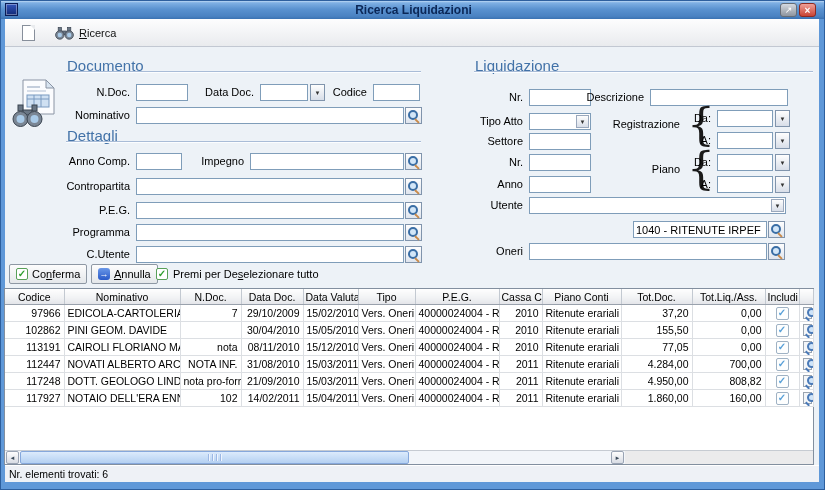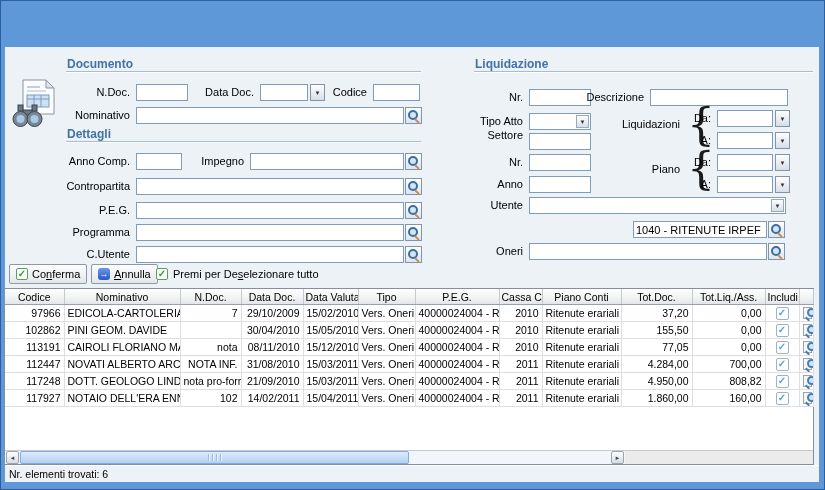--- a/index.html
+++ b/index.html
@@ -17,21 +17,21 @@
   
   .toolbar{position:absolute;left:4px;top:18px;width:814px;height:28px;background:linear-gradient(#fdfdfe,#e9ebee);
     border-bottom:1px solid #c2c8d2;box-sizing:border-box;}
   .toolnew{position:absolute;left:12px;top:4px;width:22px;height:20px;display:flex;align-items:center;justify-content:center;}
   .pageicon{display:inline-block;width:11px;height:14px;background:#fff;border:1px solid #878f9b;position:relative;}
   .pageicon::after{content:"";position:absolute;right:-1px;top:-1px;border-style:solid;border-width:0 5px 5px 0;
     border-color:transparent #e9ebee transparent transparent;}
   .toolsearch{position:absolute;left:46px;top:4px;height:20px;display:flex;align-items:center;gap:5px;padding:0 4px;font-size:11px;color:#111;}
   
   .inner{position:absolute;left:4px;top:46px;width:814px;height:435px;background:#edf2f7;}
-  .gtitle{position:absolute;font-size:12px;font-weight:bold;color:#4272a8;white-space:nowrap;}
+  .gtitle{position:absolute;font-size:15px;font-weight:normal;color:#4272a8;white-space:nowrap;}
   .gline{position:absolute;height:1px;background:#a9bcd7;box-shadow:0 1px 0 #fbfdff;}
   .lab{position:absolute;font-size:11px;color:#000;white-space:nowrap;}
   .tb{position:absolute;height:17px;border:1px solid #7f9db9;background:#fff;box-sizing:border-box;
     font-family:"Liberation Sans",sans-serif;font-size:11px;padding:1px 2px;margin:0;}
   .sbtn{position:absolute;width:17px;height:17px;border:1px solid #8094ac;background:linear-gradient(#fefefe,#dfe5ee);
     box-sizing:border-box;display:flex;align-items:center;justify-content:center;}
   .magicon{display:inline-block;width:12px;height:12px;position:relative;}
   .magicon::before{content:"";position:absolute;left:0;top:0;width:6px;height:6px;border:2px solid #3a6ea5;border-radius:50%;background:#d2e6f8;}
   .magicon::after{content:"";position:absolute;right:0px;bottom:0px;width:6px;height:2px;background:#c98a4a;border-radius:1px;transform:rotate(45deg);}
   .ddbtn{position:absolute;width:15px;height:17px;border:1px solid #8094ac;background:linear-gradient(#fefefe,#d8dee8);
@@ -78,21 +78,44 @@
   .statusbar{position:absolute;left:4px;top:464px;width:814px;height:17px;background:#eef1f6;border-top:1px solid #ffffff;box-sizing:border-box;}
   .statusbar span{position:absolute;left:4px;top:2px;font-size:10.5px;color:#000;}
   .bigicon{position:absolute;left:9px;top:76px;}
   u{text-decoration:underline;}
 </style>
 </head>
 <body>
 
 <div id="win">
 
-
+  <div class="titlebar">
+    <span class="appicon"></span>
+    <span class="wtitle">Ricerca Liquidazioni</span>
+    <span class="wbtn restore">↗</span>
+    <span class="wbtn close">×</span>
+  </div>
+
+  <div class="toolbar">
+    <span class="toolnew">
+      <span class="pageicon"></span>
+    </span>
+    <span class="toolsearch">
+      <svg width="19" height="13" viewBox="0 0 19 13">
+        <rect x="3.2" y="0.5" width="3.2" height="4" fill="#6a7684" stroke="#3a4450" stroke-width="0.7"></rect>
+        <rect x="12.6" y="0.5" width="3.2" height="4" fill="#6a7684" stroke="#3a4450" stroke-width="0.7"></rect>
+        <rect x="7.5" y="4" width="4" height="3.4" fill="#6a7684" stroke="#3a4450" stroke-width="0.7"></rect>
+        <circle cx="4.8" cy="8" r="4.2" fill="#7a8694" stroke="#3a4450" stroke-width="0.8"></circle>
+        <circle cx="14.2" cy="8" r="4.2" fill="#7a8694" stroke="#3a4450" stroke-width="0.8"></circle>
+        <circle cx="4.8" cy="8" r="2.2" fill="#a8cae8"></circle>
+        <circle cx="14.2" cy="8" r="2.2" fill="#a8cae8"></circle>
+      </svg>
+      <span><span></span><u>R</u><span>icerca</span></span>
+    </span>
+  </div>
 
   <div class="inner"></div>
 
   <svg class="bigicon" width="48" height="52" viewBox="0 0 48 52">
     <path d="M13 3 h23 l8 8 v26 h-31 z" fill="#fbfcfe" stroke="#8a94a4"></path>
     <path d="M36 3 l8 8 h-8 z" fill="#d8e4f0" stroke="#8a94a4"></path>
     <rect x="17" y="9" width="13" height="2" fill="#c4cedc"></rect>
     <rect x="17" y="13" width="19" height="2" fill="#d6dde8"></rect>
     <rect x="17" y="18" width="22" height="12" fill="#cfe0f2" stroke="#7a9ac0"></rect>
     <line x1="17" y1="22" x2="39" y2="22" stroke="#7a9ac0"></line>
@@ -155,28 +178,28 @@
   <span class="gtitle" style="left:474px;top:56px">Liquidazione</span>
   <span class="gline" style="left:473px;top:70px;width:339px"></span>
   <span class="lab" style="right:301px;top:90px">Nr.</span>
   <input class="tb" style="left: 528px; top: 88px; width: 62px;">
   <span class="lab" style="right:180px;top:90px">Descrizione</span>
   <input class="tb" style="left: 649px; top: 88px; width: 138px;">
   <span class="lab" style="right:301px;top:114px">Tipo Atto</span>
   <div class="combo" style="left:528px;top:112px;width:62px">
     <span class="ca">▼</span>
   </div>
-  <span class="lab" style="right:301px;top:128px">Settore</span>
+  <span class="lab" style="right:301px;top:134px">Settore</span>
   <input class="tb" style="left: 528px; top: 132px; width: 62px;">
   <span class="lab" style="right:301px;top:155px">Nr.</span>
   <input class="tb" style="left: 528px; top: 153px; width: 62px;">
   <span class="lab" style="right:301px;top:177px">Anno</span>
   <input class="tb" style="left: 528px; top: 175px; width: 62px;">
 
-  <span class="lab" style="right:144px;top:117px">Liquidazioni</span>
+  <span class="lab" style="right:144px;top:117px">Registrazione</span>
   <span class="brace" style="left:686px;top:104px">{</span>
   <span class="lab" style="right:113px;top:111px">Da:</span>
   <input class="tb" style="left: 716px; top: 109px; width: 56px;">
   <span class="ddbtn" style="left:774px;top:109px">▼</span>
   <span class="lab" style="right:113px;top:133px">A:</span>
   <input class="tb" style="left: 716px; top: 131px; width: 56px;">
   <span class="ddbtn" style="left:774px;top:131px">▼</span>
 
   <span class="lab" style="right:144px;top:162px">Piano</span>
   <span class="brace" style="left:686px;top:148px">{</span>

